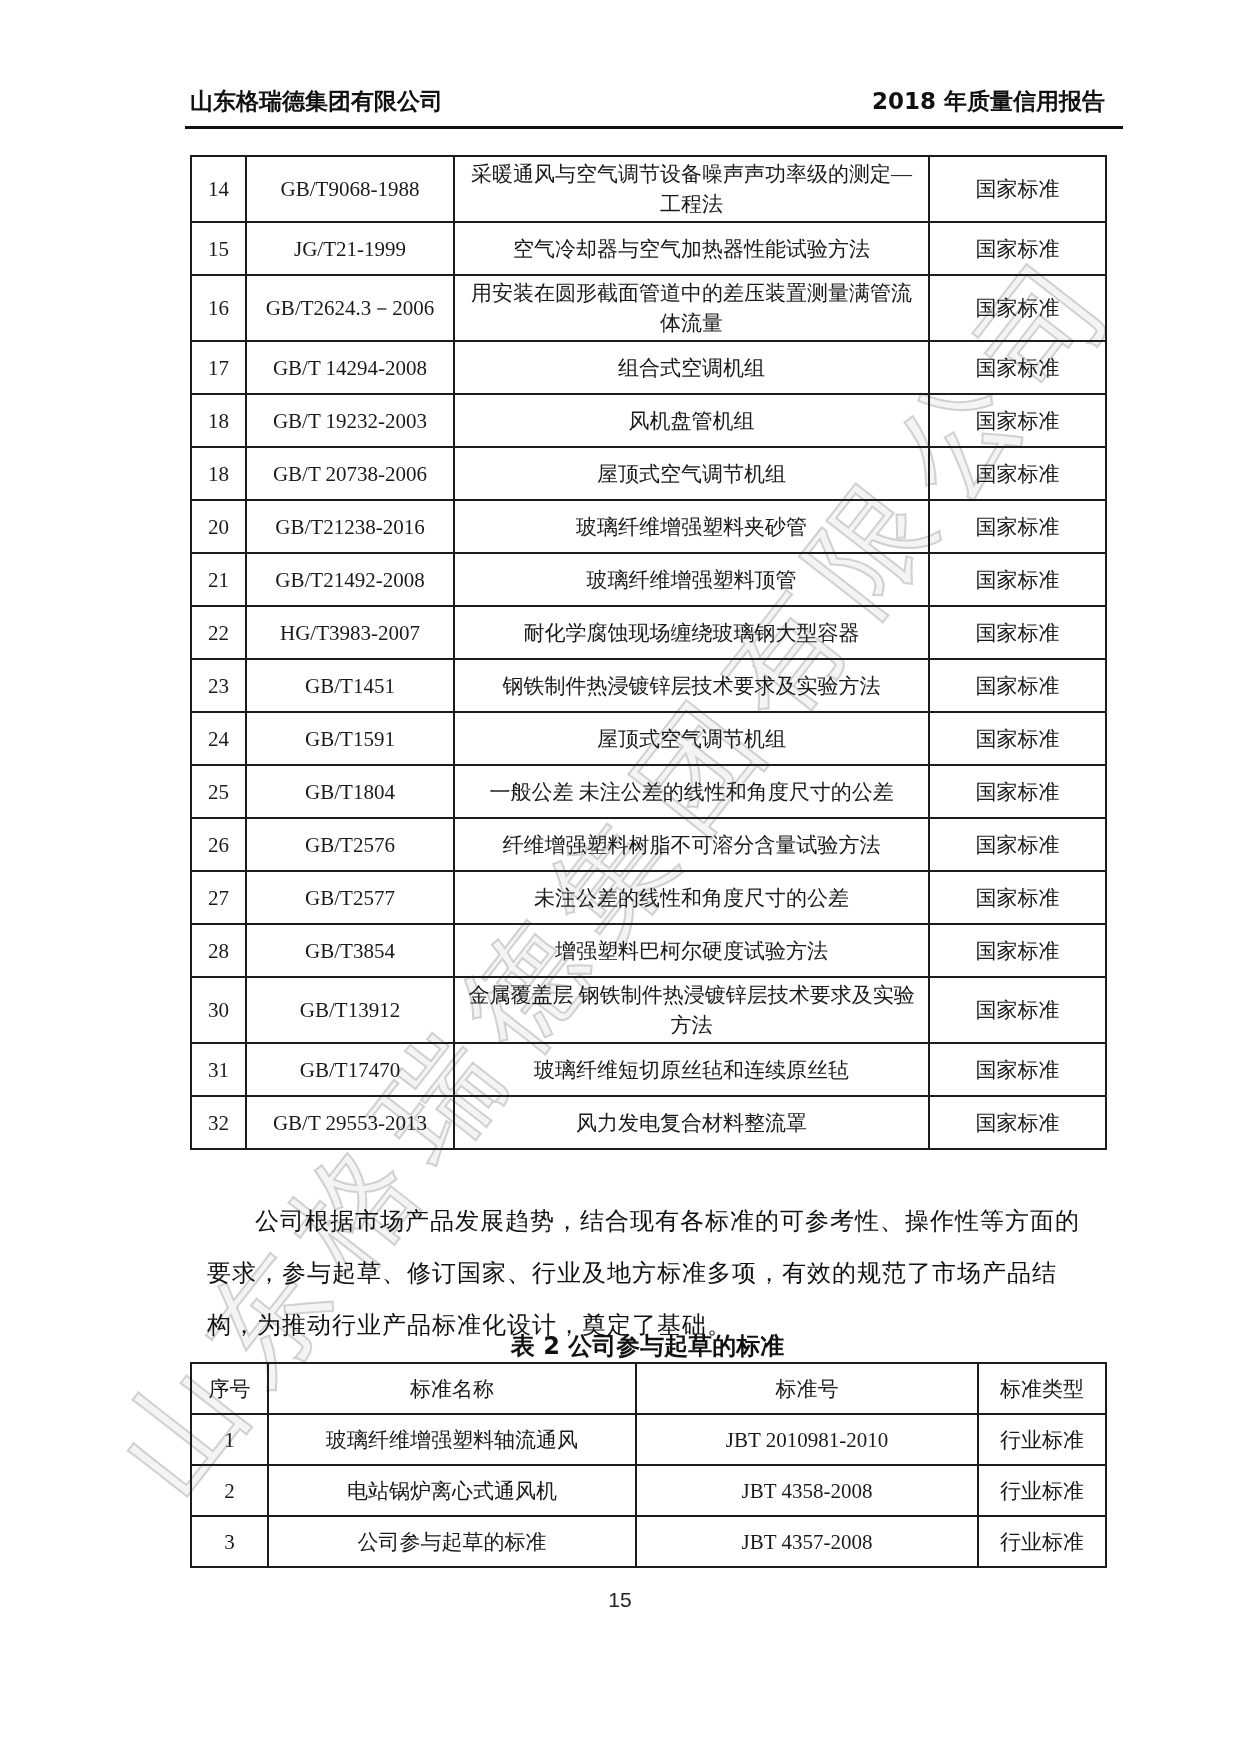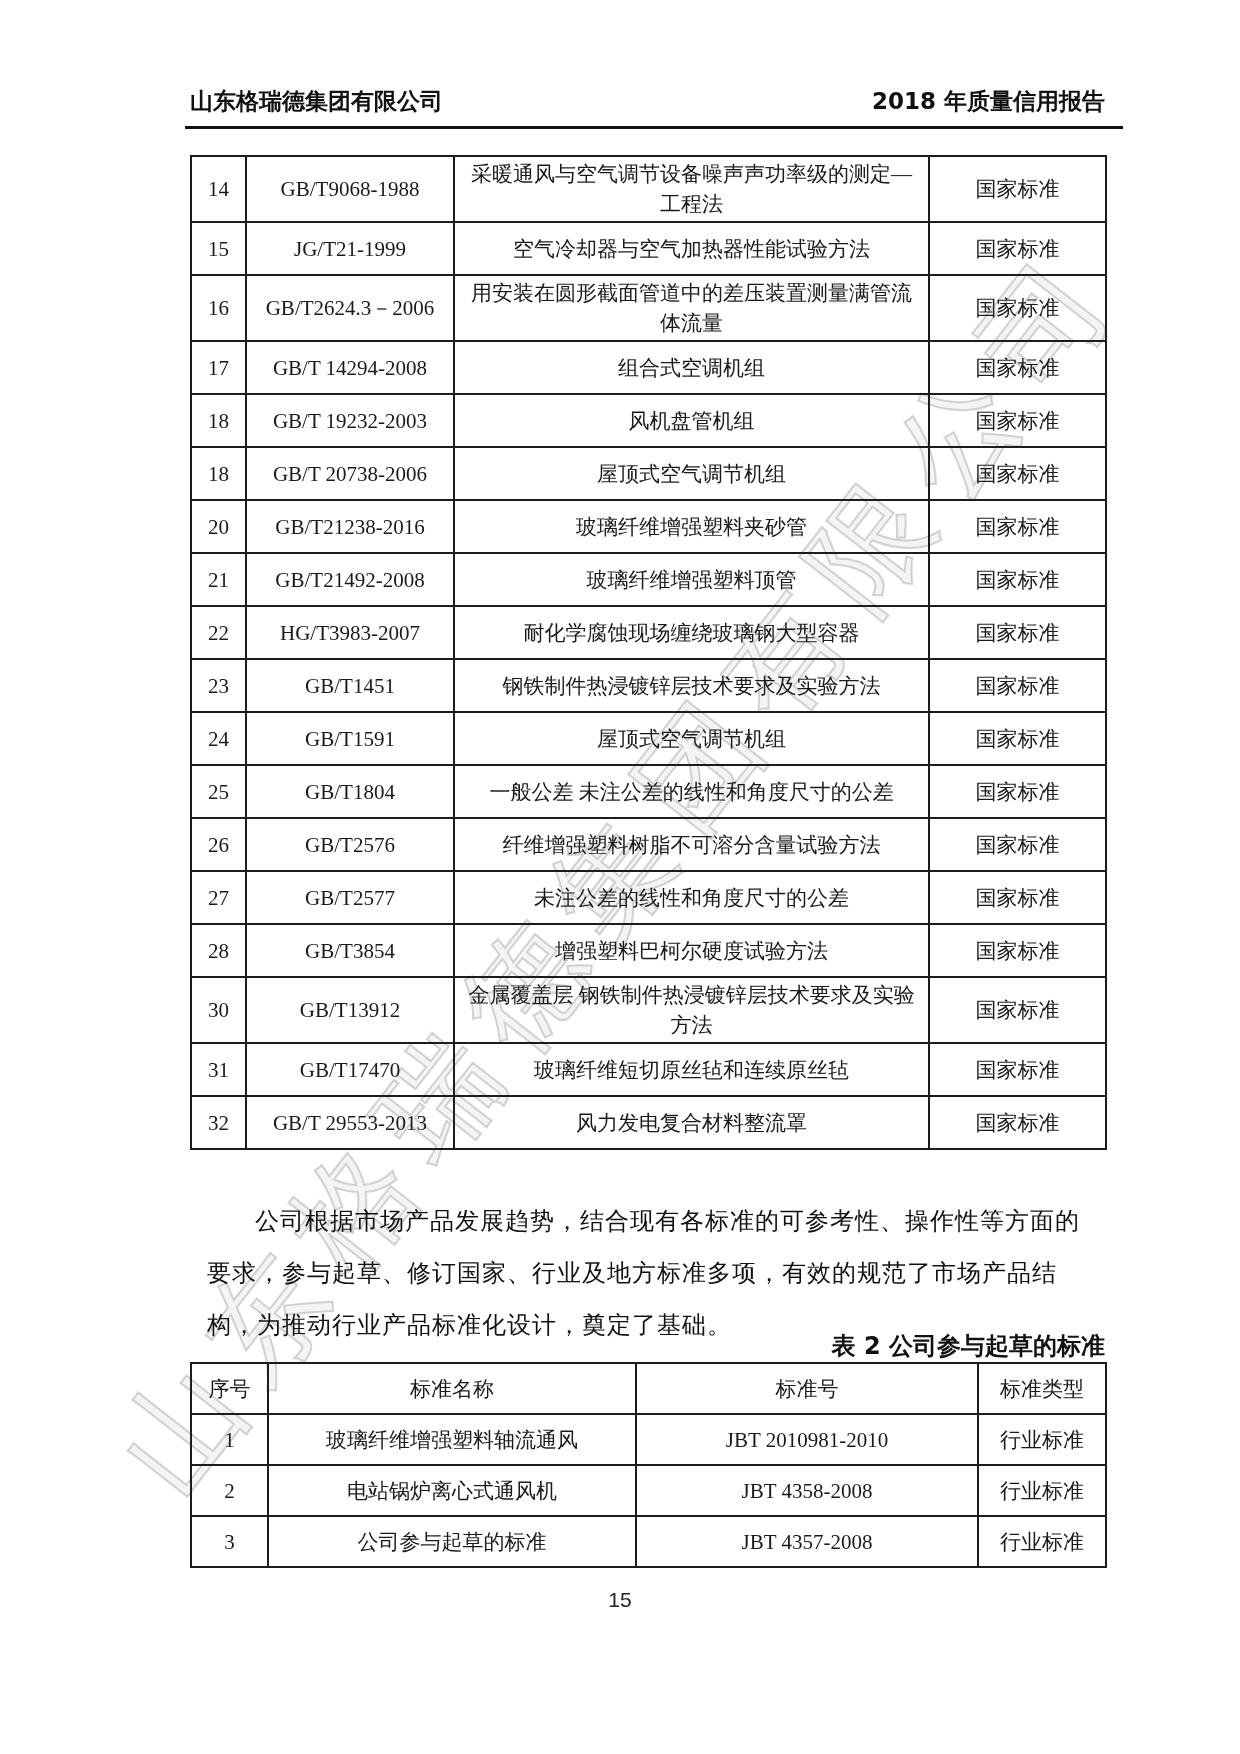--- a/index.html
+++ b/index.html
@@ -61,21 +61,21 @@
   .para{
     position:absolute;left:190px;top:1178px;width:888px;
     font-size:24px;line-height:52px;
     text-indent:2em;letter-spacing:1px;
     color:#111;margin:17px;
     z-index:2;
   }
   
   .t2title{
     position:absolute;left:190px;top:1330px;width:915px;
-    text-align:right;
+    text-align:center;
     font-family:"DejaVu Sans", sans-serif;
     font-weight:bold;font-size:24px;color:#111;
     z-index:2;
   }
   
   .pagenum{
     position:absolute;left:0;top:1588px;width:1240px;
     text-align:center;
     font-family:"Liberation Sans", sans-serif;
     font-size:21px;color:#222;

